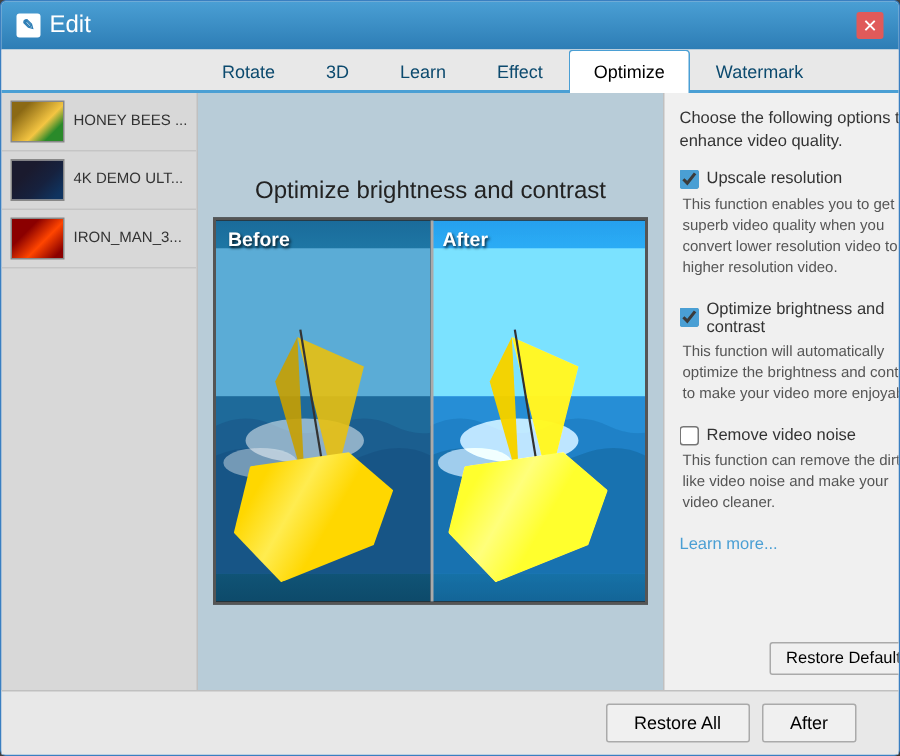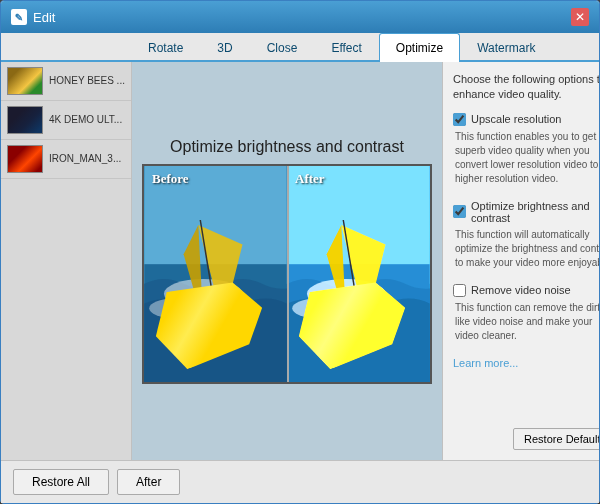--- a/index.html
+++ b/index.html
@@ -40,21 +40,21 @@
       border-radius: 2px;
       display: flex;
       align-items: center;
       justify-content: center;
       font-size: 10px;
       color: #2d7db5;
       font-weight: bold;
     }
     
     .title-text {
-      font-size: 13px;
+      font-size: 16px;
       font-weight: normal;
     }
     
     .close-btn {
       width: 18px;
       height: 18px;
       background: #e05a5a;
       border-radius: 2px;
       display: flex;
       align-items: center;
@@ -179,23 +179,22 @@
       margin-bottom: 8px;
       font-weight: normal;
     }
     
     .before-after-container {
       display: flex;
       gap: 0;
       border: 2px solid #555;
       background: #000;
       width: 290px;
-      height: 220px;
+      height: 258px;
       position: relative;
-      font-family: Liberation Serif, serif;
     }
     
     .preview-half {
       flex: 1;
       position: relative;
       overflow: hidden;
     }
     
     .preview-half-label {
       position: absolute;
@@ -331,22 +330,23 @@
       border: 1px solid #aaa;
       padding: 4px 10px;
       font-size: 11px;
       cursor: pointer;
       border-radius: 2px;
     }
     
     .bottom-bar {
       background: #e8e8e8;
       border-top: 1px solid #c0c0c0;
-      padding: 8px 12px;
-      display: flex;
+      padding: 8px 28px;
+      display: flex;
+      justify-content: flex-end;
       gap: 8px;
       align-items: center;
     }
     
     .bottom-btn {
       padding: 5px 18px;
       font-size: 12px;
       border: 1px solid #aaa;
       background: #f0f0f0;
       cursor: pointer;
@@ -370,21 +370,21 @@
     <div class="title-bar-left">
       <div class="title-icon">✎</div>
       <span class="title-text">Edit</span>
     </div>
     <button class="close-btn">✕</button>
   </div>
 
   <div class="tab-bar">
     <div class="tab">Rotate</div>
     <div class="tab">3D</div>
-    <div class="tab">Close</div>
+    <div class="tab">Learn</div>
     <div class="tab">Effect</div>
     <div class="tab active">Optimize</div>
     <div class="tab">Watermark</div>
   </div>
 
   <div class="main-content">
 
     <div class="sidebar">
       <div class="sidebar-item">
         <div class="sidebar-thumb thumb-bees"></div>

